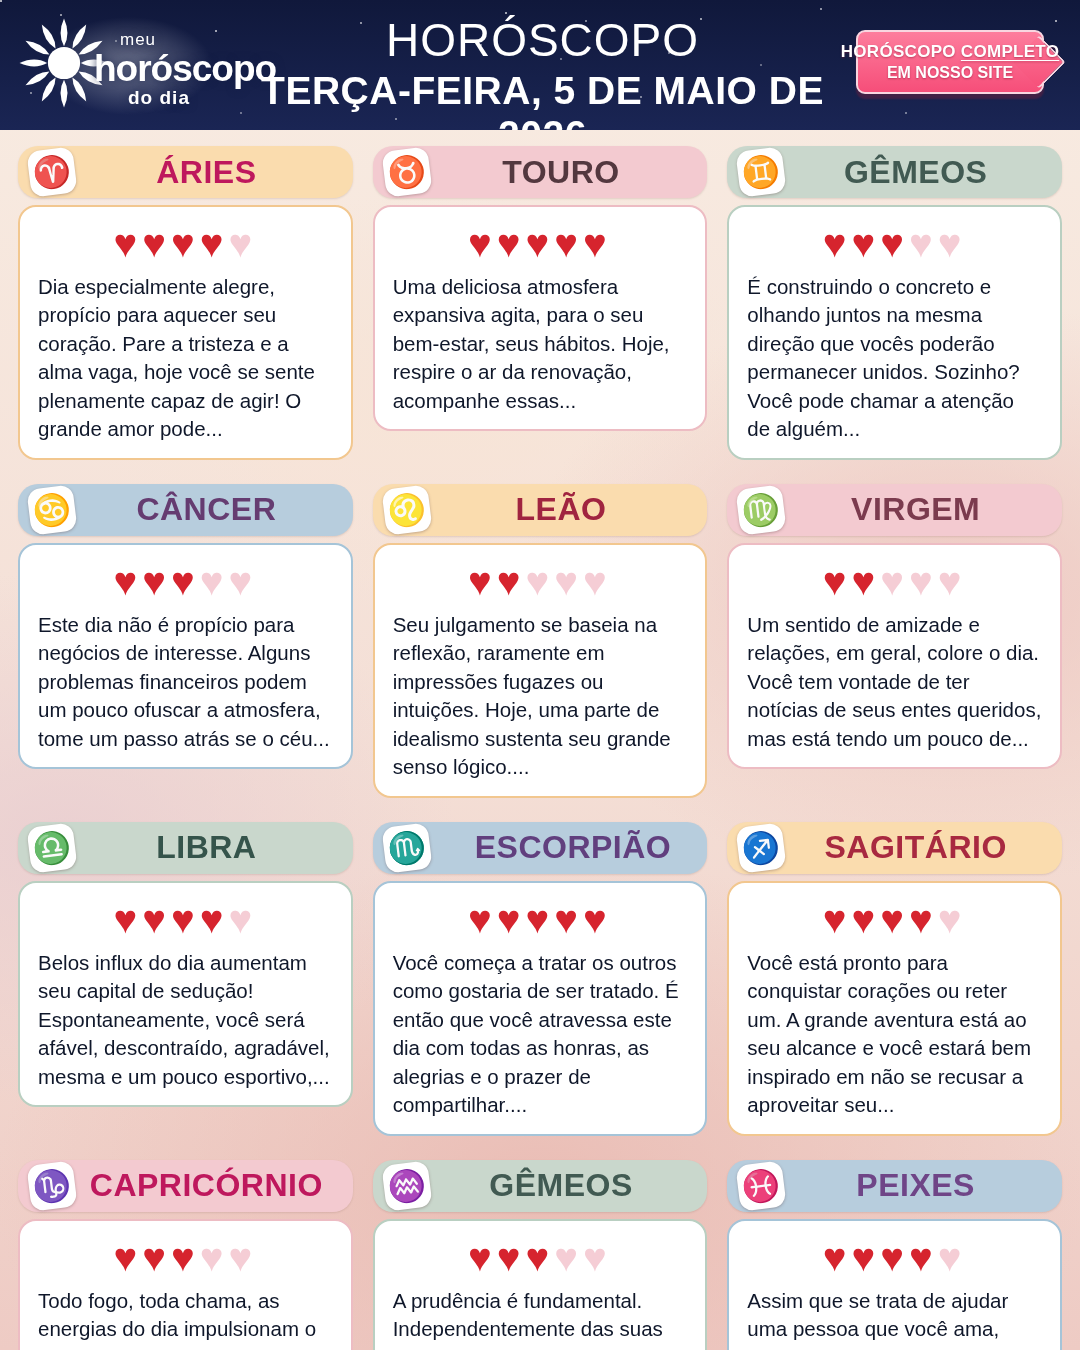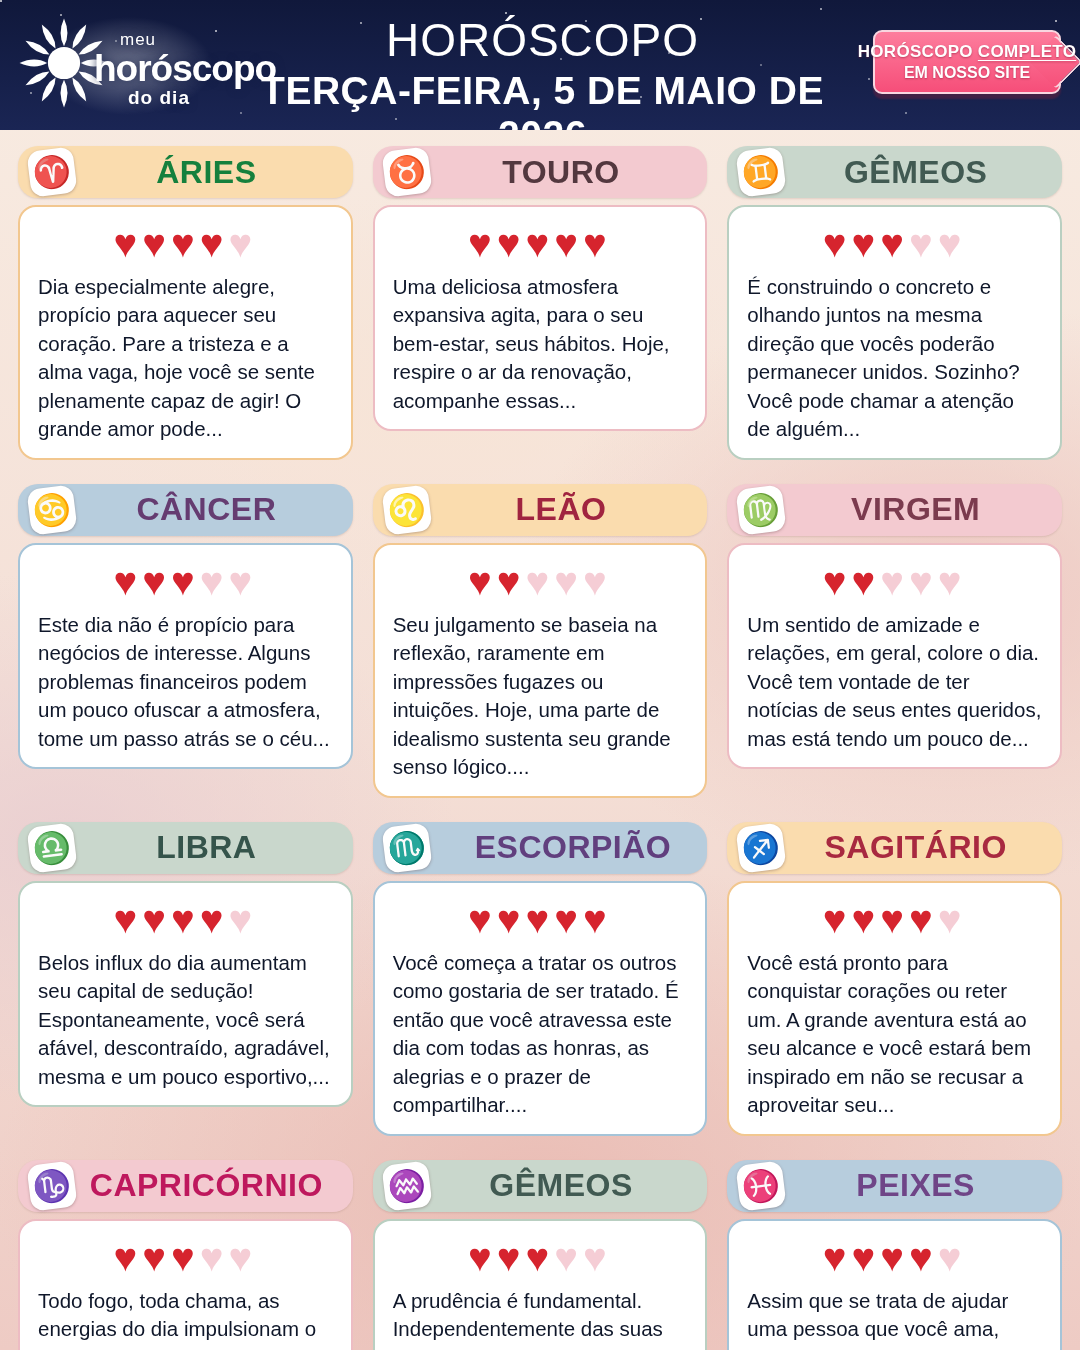--- a/index.html
+++ b/index.html
@@ -43,21 +43,21 @@
   .logo svg{ position:absolute; left:2px; top:6px; }
   .logo-text{ position:absolute; left:78px; top:22px; color:#fff; text-shadow:0 0 8px rgba(20,30,70,.8); }
   .logo-meu{ font-size:17px; margin-left:26px; letter-spacing:1px; }
   .logo-main{ font-size:37px; font-weight:bold; letter-spacing:-1px; line-height:1.0; }
   .logo-dodia{ font-size:19px; font-weight:bold; margin-left:34px; letter-spacing:1px; }
 
   .banner-title{ position:absolute; left:255px; width:575px; top:16px; text-align:center; color:#fff; }
   .banner-title h1{ font-size:46px; font-weight:500; letter-spacing:1px; line-height:1.05; }
   .banner-title h2{ font-size:39px; font-weight:700; letter-spacing:.5px; margin-top:5px; }
 
-  .cta{ position:absolute; right:19px; top:30px; width:188px; height:64px;
+  .cta{ position:absolute; right:36px; top:30px; width:188px; height:64px;
     background:linear-gradient(180deg,#fd7d9d 0%, #f64e79 100%);
     border:2px solid #f8d6e0; border-radius:9px;
     box-shadow:0 5px 2px rgba(120,30,60,.45);
     cursor:pointer; }
   .cta::after{ content:""; position:absolute; right:-16px; top:50%; width:36px; height:36px;
     transform:translateY(-50%) rotate(45deg);
     background:linear-gradient(135deg,#fb6c90 0%, #f2004e 140%);
     background:linear-gradient(135deg,#fc7495, #f6507a);
     border-top:2px solid #f8d6e0; border-right:2px solid #f8d6e0; border-radius:4px; }
   .cta-inner{ position:relative; z-index:2; height:100%; display:flex; flex-direction:column;
@@ -139,21 +139,21 @@
     </div>
   </div>
 </div>
 
 <div class="grid">
   <div class="sign theme-peach">
     <div class="pill">
       <div class="sticker">
         <span style="color: rgb(207, 74, 46);">♈</span>
       </div>
-      <div class="sign-name" style="color: #15803d;">ÁRIES</div>
+      <div class="sign-name" style="color: #be185d;">ÁRIES</div>
     </div>
     <div class="card">
       <div class="hearts"><span style="color: rgb(214, 36, 46);">♥</span><span style="color: rgb(214, 36, 46);">♥</span><span style="color: rgb(214, 36, 46);">♥</span><span style="color: rgb(214, 36, 46);">♥</span><span style="color: rgb(245, 205, 213);">♥</span></div>
       <div class="sign-text">Dia especialmente alegre, propício para aquecer seu coração. Pare a tristeza e a alma vaga, hoje você se sente plenamente capaz de agir! O grande amor pode...</div>
     </div>
   </div>
 
   <div class="sign theme-pink">
     <div class="pill">
       <div class="sticker">

